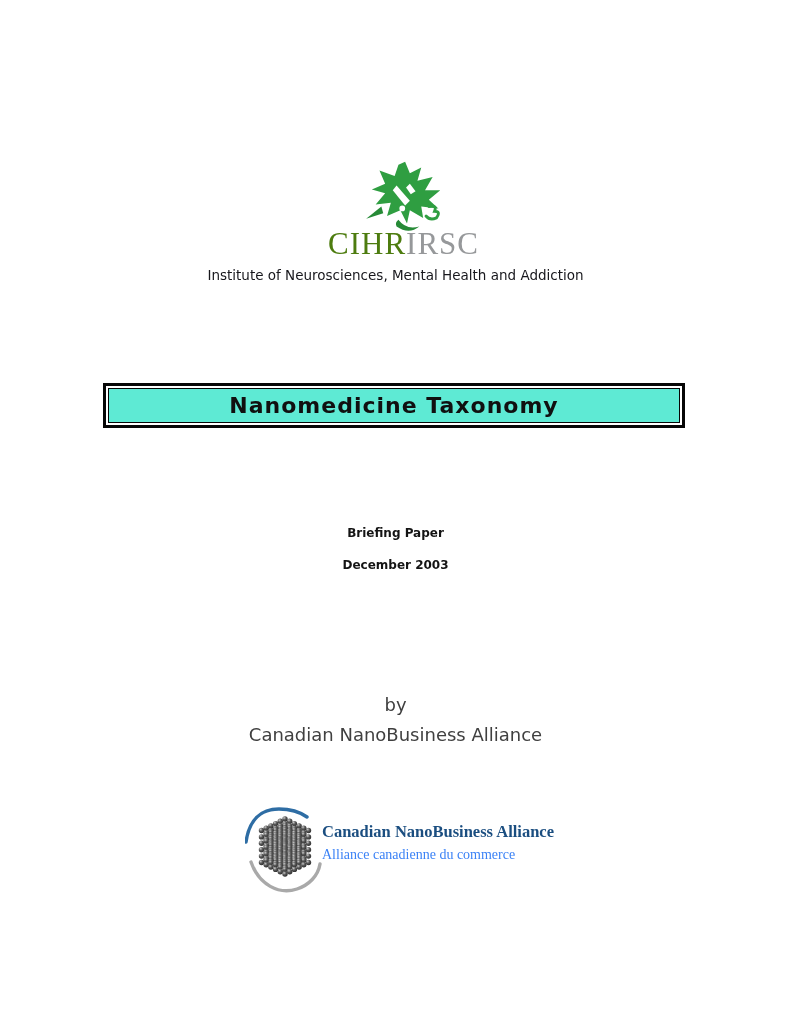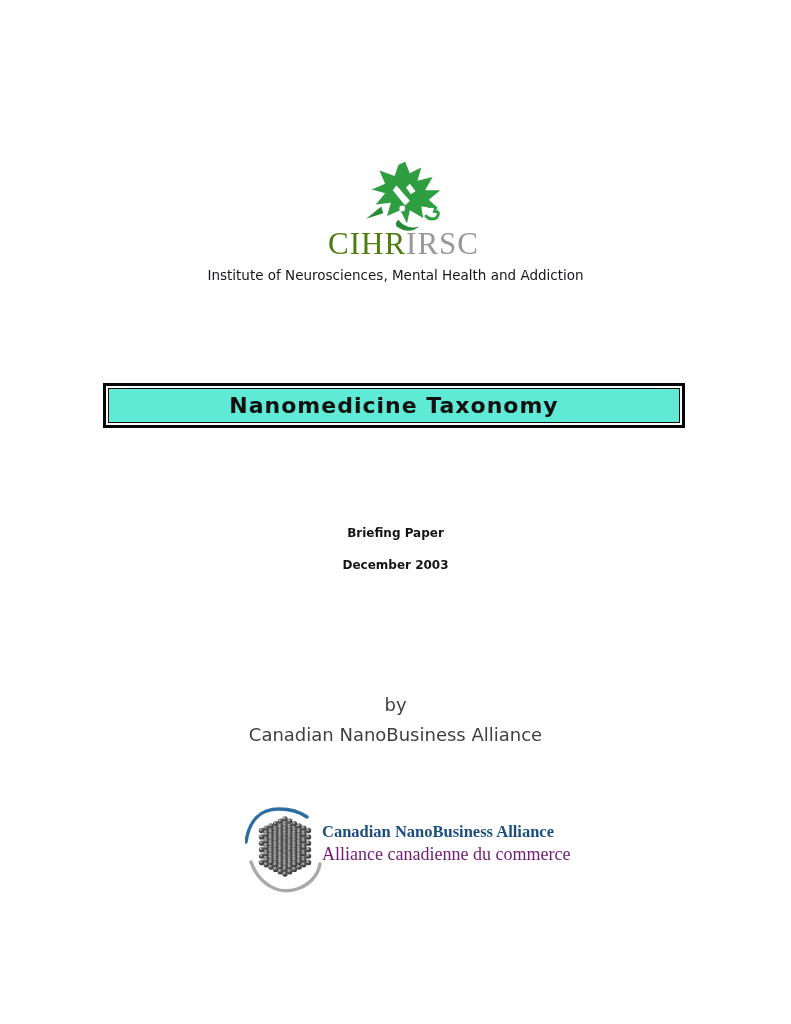--- a/index.html
+++ b/index.html
@@ -46,21 +46,21 @@
   
   .byline{
     position:absolute;left:0;top:690px;width:791px;
     text-align:center;font-size:18px;line-height:30px;color:#404040;
   }
   
   .cnba{position:absolute;left:245px;top:806px;width:330px;height:98px;}
   .cnba-mark{position:absolute;left:0;top:0;width:80px;height:98px;}
   .cnba-text{position:absolute;left:77px;top:16px;font-family:"Liberation Serif", serif;}
   .cnba-en{font-size:16.5px;font-weight:bold;color:#1b4e80;margin-bottom:4px;}
-  .cnba-fr{font-size:18px;color:#701a75;line-height:17px;}
+  .cnba-fr{font-size:14px;color:#3b82f6;line-height:17px;}
 </style>
 </head>
 <body>
 
 <div class="page">
 
   <div>
     <svg class="leaf-svg" viewBox="0 0 110 80" aria-hidden="true">
       <g fill="#2f9e41">
         <path d="M53,3 L58,15 L70,9 L66,23 L82,19 L74,33 L90,33 L78,43 L88,52 L70,50 L72,62 L58,54 L55,68 L48,54 L34,60 L38,46 L22,48 L32,36 L18,32 L32,26 L26,12 L42,18 L46,6 Z"></path>

